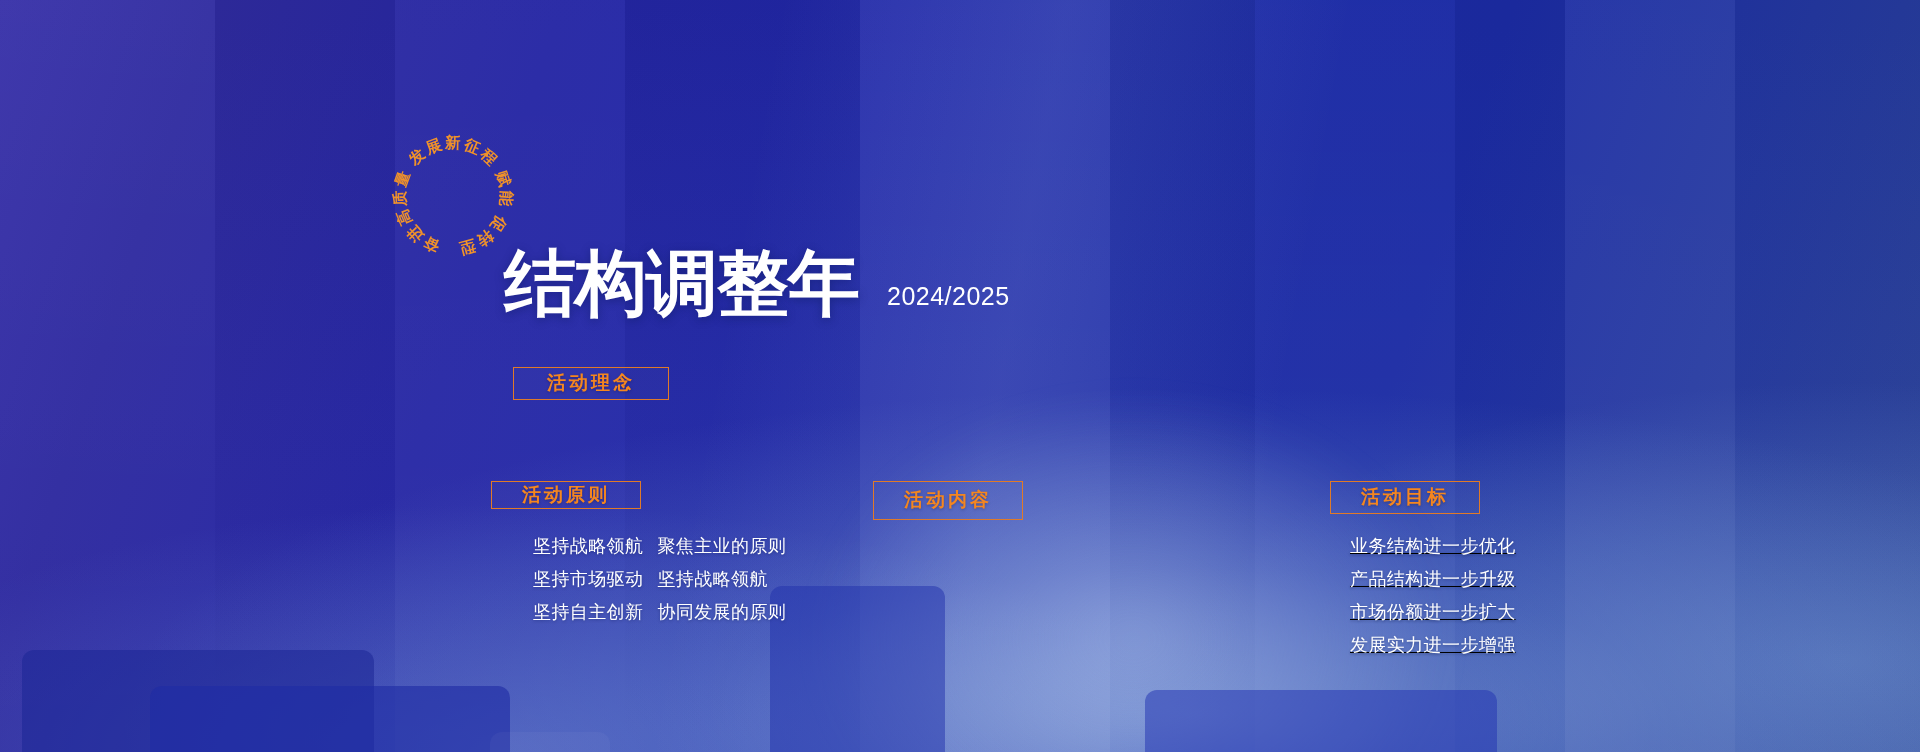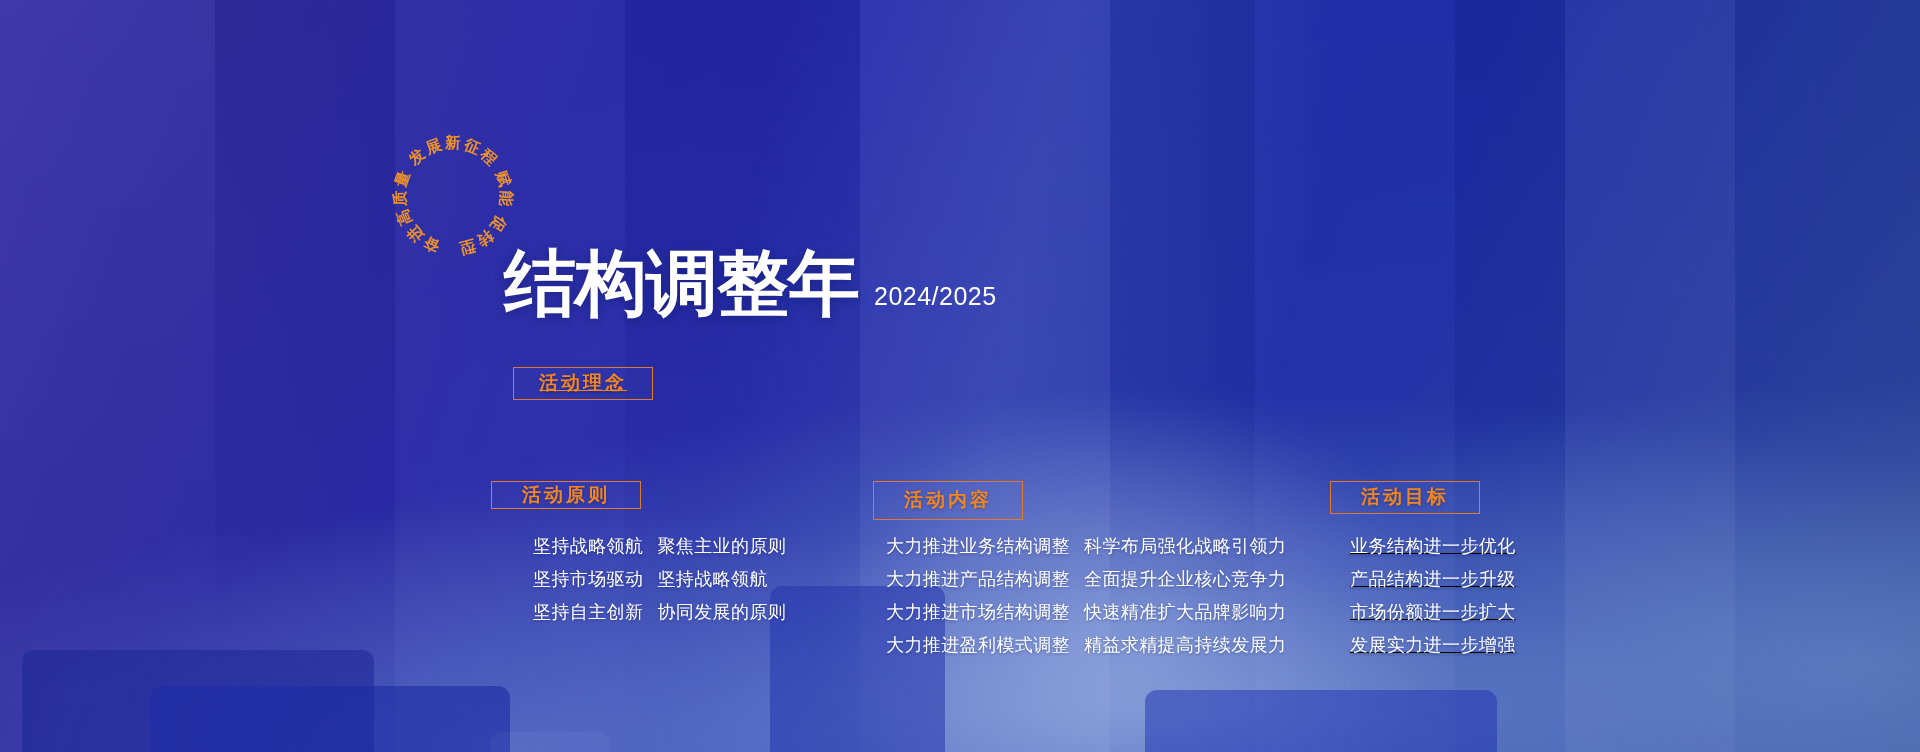--- a/index.html
+++ b/index.html
@@ -52,21 +52,21 @@
     fill:#f0922a;
     font-family:"Liberation Sans","DejaVu Sans",sans-serif;
     font-size:15.5px;
     font-weight:700;
     letter-spacing:2.2px;
   }
 
   
   .titlewrap{
     position:absolute;left:504px;top:247px;
-    display:flex;align-items:flex-end;gap:15px;
+    display:flex;align-items:flex-end;gap:28px;
   }
   .maintitle{
     font-family:"DejaVu Sans","Liberation Sans",sans-serif;
     font-size:72px;
     font-weight:700;
     color:#ffffff;
     line-height:1;
     letter-spacing:-1px;
     text-shadow:0 2px 10px rgba(10,25,90,.45);
     white-space:nowrap;
@@ -88,21 +88,21 @@
     border:1px solid #e07a28;
     color:#f5861f;
     font-size:19px;
     font-weight:700;
     letter-spacing:3px;
     padding:6px 26px 7px;
     white-space:nowrap;
     text-shadow:0 1px 3px rgba(0,0,0,.25);
     background:rgba(255,255,255,0.02);
   }
-  .badge-idea{left:513px;top:367px;width:140px;height:33px;text-decoration:underline;}
+  .badge-idea{left:513px;top:367px;width:156px;height:33px;}
   .badge-principle{left:491px;top:481px;width:150px;height:28px;}
   .badge-content{left:873px;top:481px;width:150px;height:39px;}
   .badge-goal{left:1330px;top:481px;width:150px;height:33px;}
 
   
   .idealine{
     position:absolute;left:511px;top:418px;
     display:flex;align-items:center;
     color:#ffffff;font-size:22px;font-weight:400;
     white-space:nowrap;
@@ -188,38 +188,20 @@
     <div class="row">
       <span class="a">坚持市场驱动</span>
       <span class="b">坚持战略领航</span>
     </div>
     <div class="row">
       <span class="a">坚持自主创新</span>
       <span class="b">协同发展的原则</span>
     </div>
   </div>
 
-  <div class="col col-2">
-    <div class="row">
-      <span class="a">大力推进业务结构调整</span>
-      <span class="b">科学布局强化战略引领力</span>
-    </div>
-    <div class="row">
-      <span class="a">大力推进产品结构调整</span>
-      <span class="b">全面提升企业核心竞争力</span>
-    </div>
-    <div class="row">
-      <span class="a">大力推进市场结构调整</span>
-      <span class="b">快速精准扩大品牌影响力</span>
-    </div>
-    <div class="row">
-      <span class="a">大力推进盈利模式调整</span>
-      <span class="b">精益求精提高持续发展力</span>
-    </div>
-  </div>
 
   <div class="col col-3">
     <div class="row">
       <span class="a">业务结构进一步优化</span>
     </div>
     <div class="row">
       <span class="a">产品结构进一步升级</span>
     </div>
     <div class="row">
       <span class="a">市场份额进一步扩大</span>

